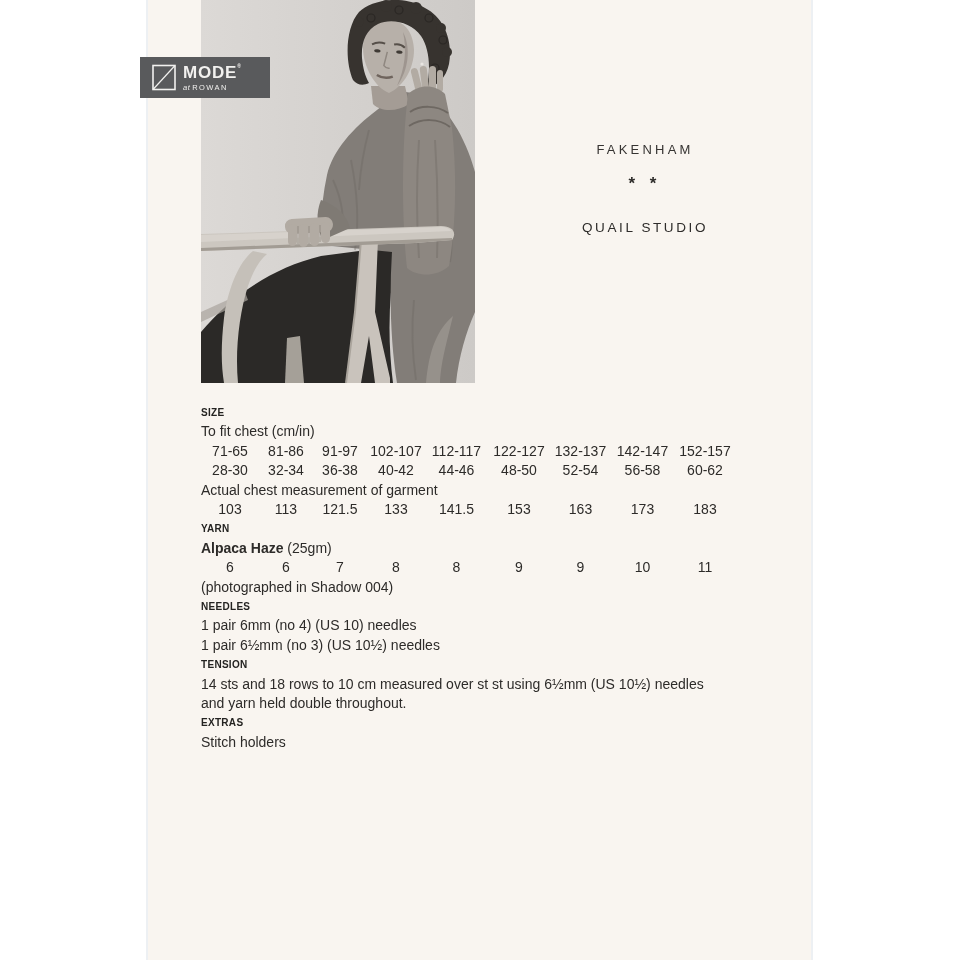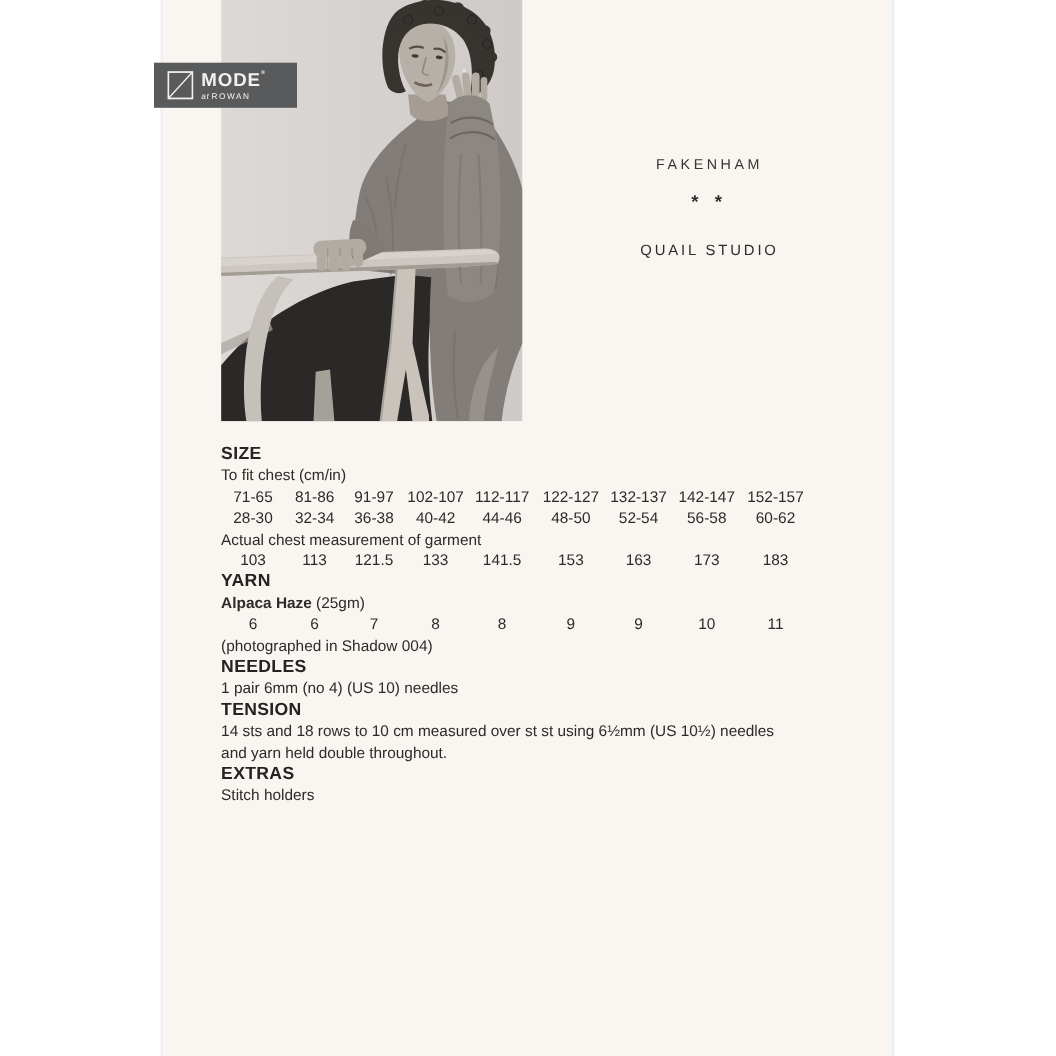--- a/index.html
+++ b/index.html
@@ -18,21 +18,21 @@
   .badge-reg{font-size:5px;vertical-align:top;}
   .badge-sub{margin-top:2px;font-size:7.5px;letter-spacing:1.4px;}
   .badge-sub .at{font-style:italic;text-transform:lowercase;letter-spacing:0.5px;margin-right:2px;}
   
   .titles{position:absolute;left:327px;top:0;width:340px;text-align:center;color:#363432;}
   .t-title{position:absolute;top:142px;width:100%;font-size:13px;letter-spacing:3.2px;font-weight:400;}
   .t-stars{position:absolute;top:174px;width:100%;font-size:17px;letter-spacing:5px;font-weight:bold;color:#2e2c2a;}
   .t-designer{position:absolute;top:208px;width:100%;font-size:13.5px;letter-spacing:2.6px;color:#2e2c2a;margin-top:12px;}
   
   .info{position:absolute;left:53px;top:403px;width:540px;font-size:14px;line-height:19.4px;color:#2d2b29;}
-  .info h2{margin:0;font-size:16px;line-height:19.4px;font-weight:bold;letter-spacing:0.3px;color:#242321;}
+  .info h2{margin:0;font-size:10px;line-height:19.4px;font-weight:bold;letter-spacing:0.3px;color:#242321;}
   .info p{margin:0;}
   .sec{margin-top:19px;}
   .b{font-weight:bold;text-align:right;}
   .row{display:flex;width:535px;height:19.4px;}
   .row span{display:block;text-align:center;flex:0 0 auto;}
   .row span:nth-child(1){width:58px}
   .row span:nth-child(2){width:54px}
   .row span:nth-child(3){width:54px}
   .row span:nth-child(4){width:58px}
   .row span:nth-child(5){width:63px}
@@ -213,20 +213,21 @@
           <span>8</span>
           <span>9</span>
           <span>9</span>
           <span>10</span>
           <span>11</span>
       </div>
       <p>(photographed in Shadow 004)</p>
 
       <h2 class="sec">NEEDLES</h2>
       <p>1 pair 6mm (no 4) (US 10) needles</p>
+      <p>1 pair 6½mm (no 3) (US 10½) needles</p>
 
       <h2 class="sec">TENSION</h2>
       <p class="tension-text">14 sts and 18 rows to 10 cm measured over st st using 6½mm (US 10½) needles and yarn held double throughout.</p>
 
       <h2 class="sec">EXTRAS</h2>
       <p>Stitch holders</p>
 
     </div>
   </div>
 </div>

